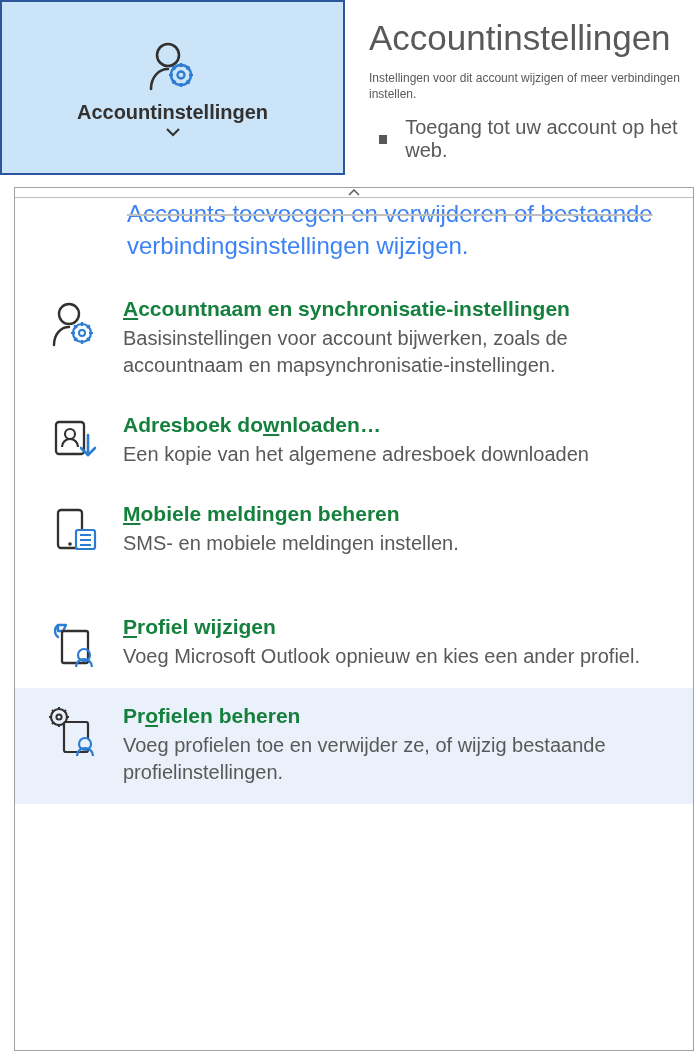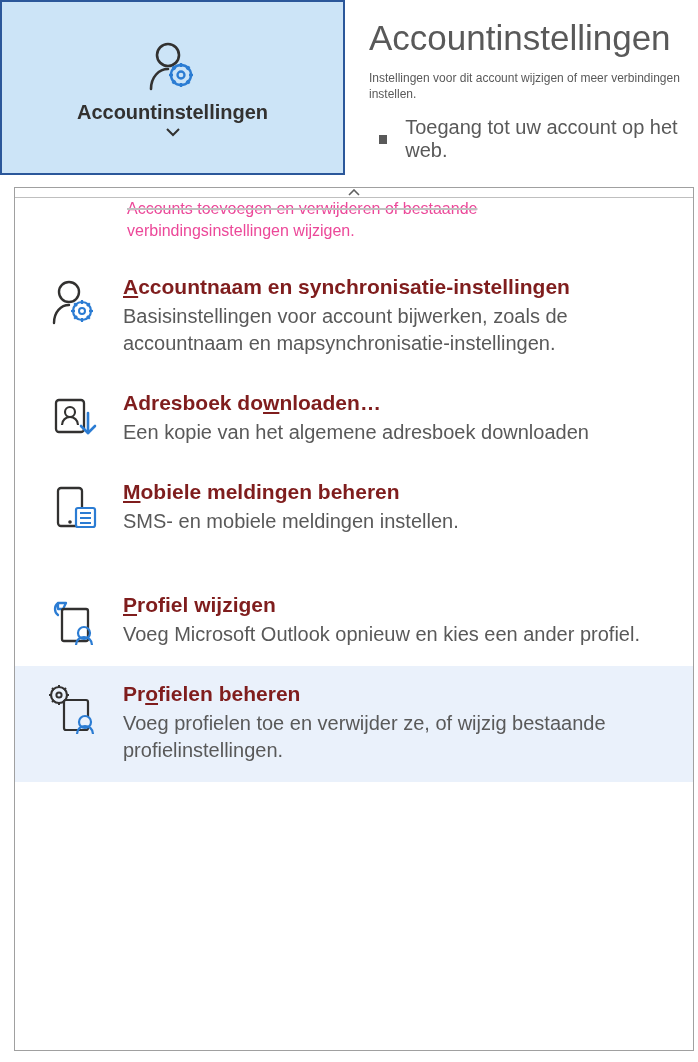--- a/index.html
+++ b/index.html
@@ -83,22 +83,22 @@
     }
     .dropdown-top-handle {
       height: 10px;
       border-bottom: 1px solid #bfbfbf;
       display: flex;
       align-items: center;
       justify-content: center;
     }
     .cutoff {
       padding: 0 20px 18px 112px;
-      color: #ec4899;
-      font-size: 16px;
+      color: #3b82f6;
+      font-size: 24px;
       line-height: 1.35;
     }
     .cutoff .strike {
       text-decoration: line-through;
       text-decoration-color: #c0c0c0;
       text-decoration-thickness: 2px;
     }
     .menu-item {
       display: flex;
       padding: 16px 22px 18px 32px;
@@ -115,21 +115,21 @@
       align-items: flex-start;
       justify-content: center;
       padding-top: 2px;
     }
     .menu-item .mi-text {
       flex: 1;
     }
     .menu-item .mi-title {
       font-weight: 700;
       font-size: 21px;
-      color: #7f1d1d;
+      color: #15803d;
       margin-bottom: 4px;
     }
     .menu-item .mi-title .ul {
       text-decoration: underline;
     }
     .menu-item .mi-desc {
       font-size: 20px;
       color: #595959;
       line-height: 1.35;
     }

